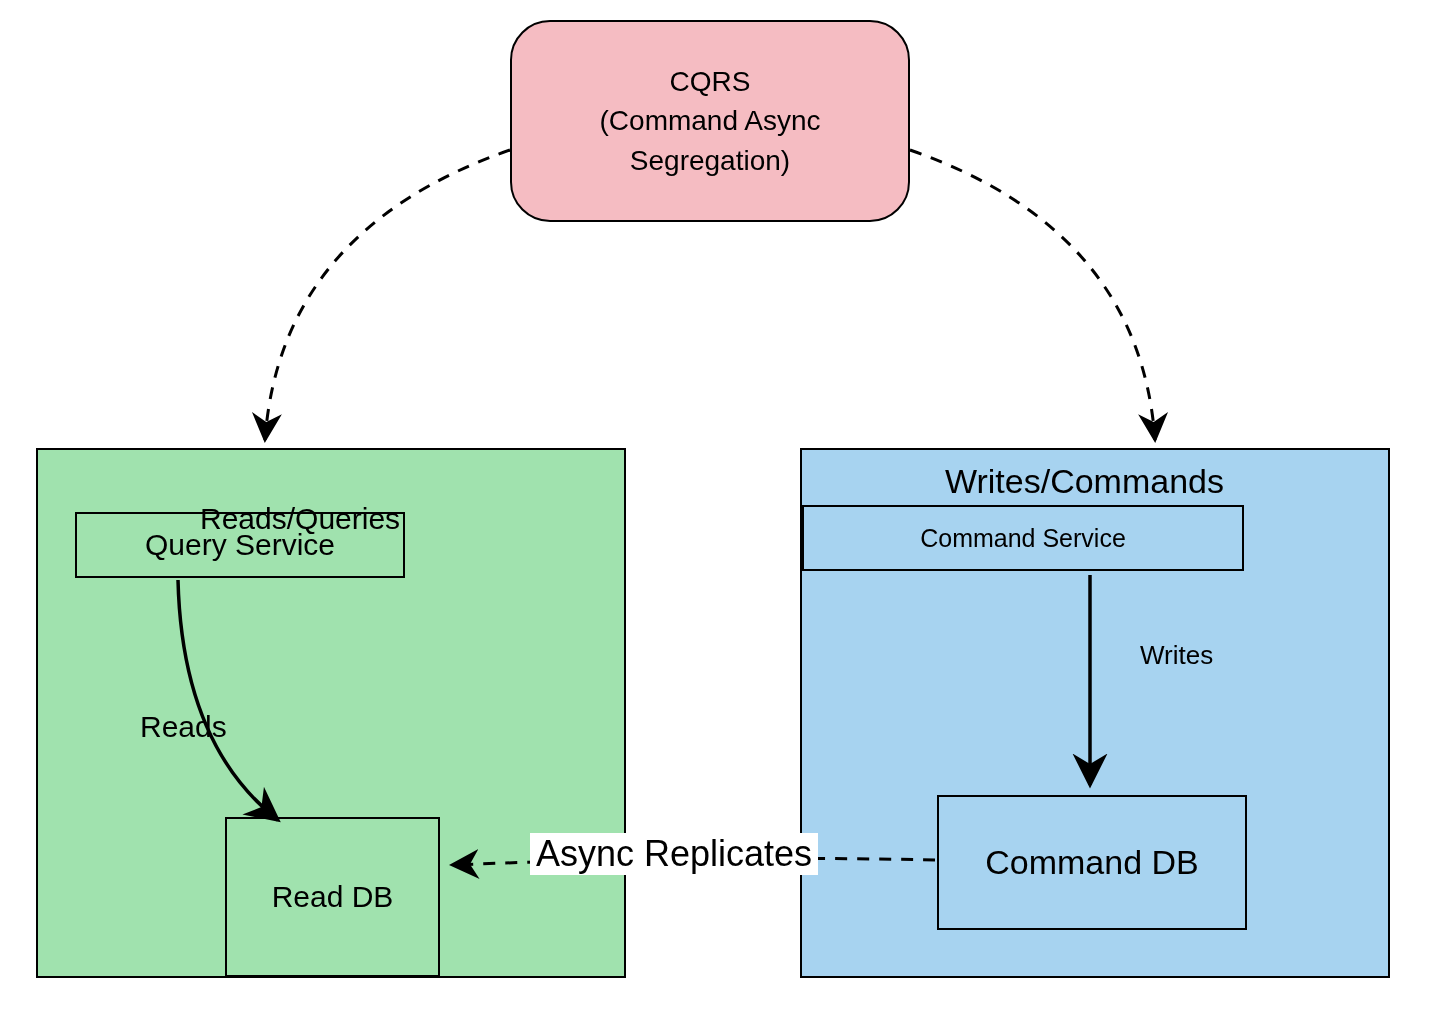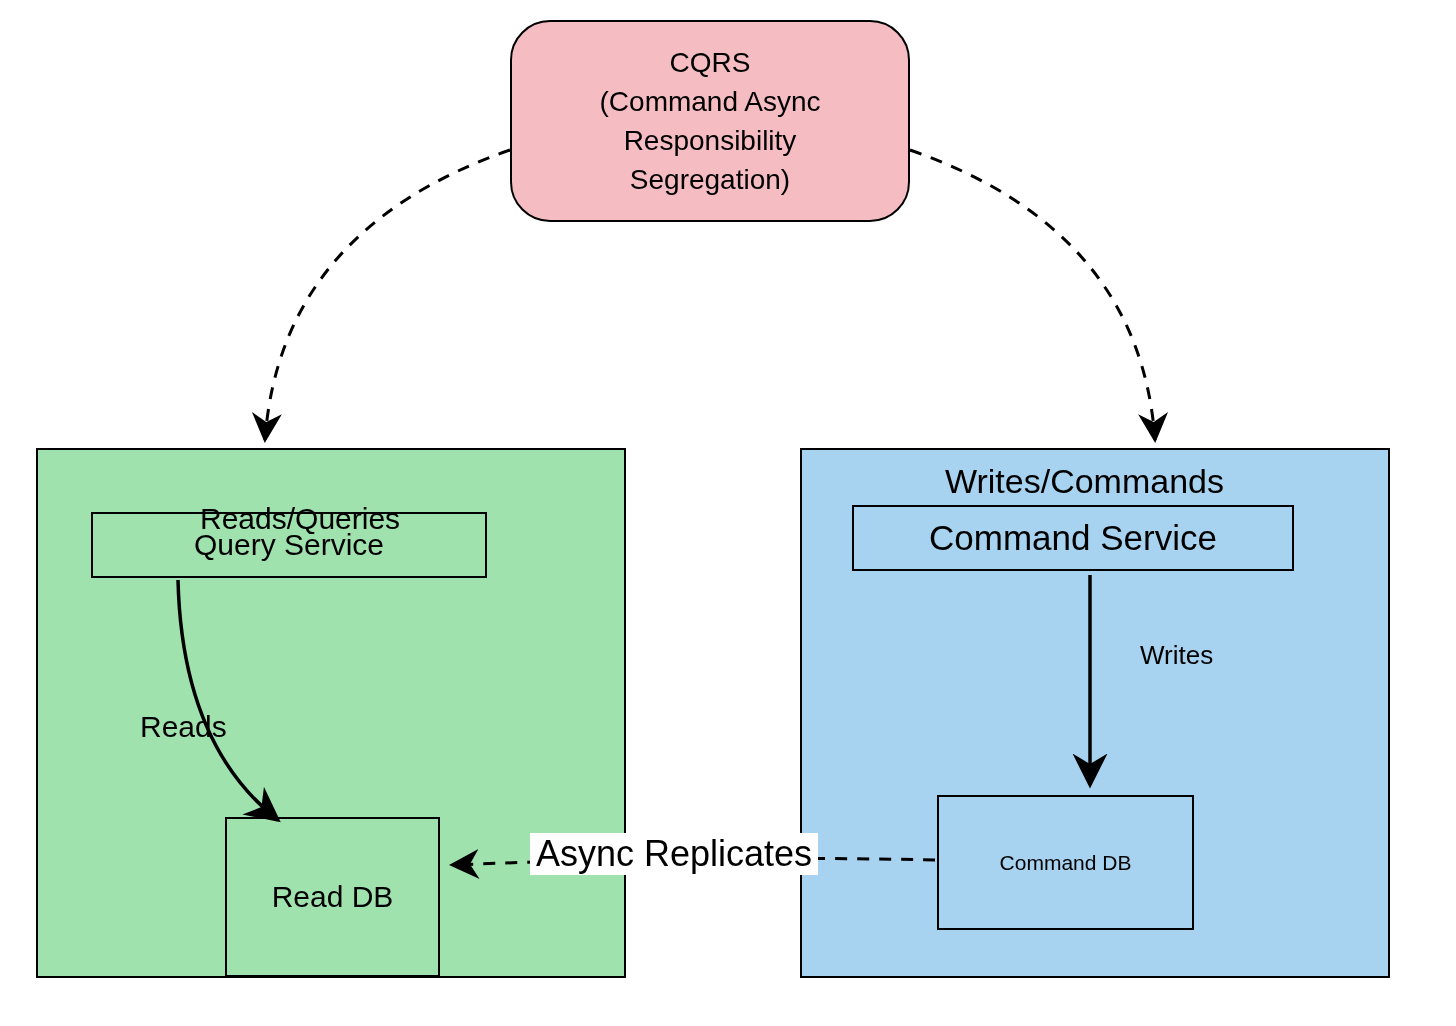--- a/index.html
+++ b/index.html
@@ -64,50 +64,49 @@
     }
     .writes-title {
       position: absolute;
       left: 945px;
       top: 462px;
       font-size: 34px;
     }
     .query-service {
       left: 75px;
       top: 512px;
-      width: 396px;
+      width: 330px;
       height: 66px;
       background: transparent;
       font-size: 30px;
-      margin-left: 16px;
     }
     .command-service {
-      left: 852px;
+      left: 802px;
       top: 505px;
       width: 442px;
       height: 66px;
       background: transparent;
-      font-size: 35px;
+      font-size: 25px;
     }
     .read-db {
       left: 225px;
       top: 795px;
       width: 215px;
       height: 160px;
       background: transparent;
       font-size: 30px;
       margin-top: 22px;
     }
     .command-db {
       left: 937px;
       top: 795px;
-      width: 257px;
+      width: 310px;
       height: 135px;
       background: transparent;
-      font-size: 21px;
+      font-size: 34px;
     }
     .reads-label {
       position: absolute;
       left: 140px;
       top: 710px;
       font-size: 30px;
     }
     .writes-label {
       position: absolute;
       left: 1140px;
@@ -133,21 +132,20 @@
   </style>
 </head>
 <body>
 
 <div class="diagram">
 
   <div class="node cqrs-box">
     <div>
       <div>CQRS</div>
       <div>(Command Async</div>
-      <div>Responsibility</div>
       <div>Segregation)</div>
     </div>
   </div>
 
   <div class="node reads-panel"></div>
   <div class="reads-title">Reads/Queries</div>
 
   <div class="node writes-panel"></div>
   <div class="writes-title">Writes/Commands</div>
 

